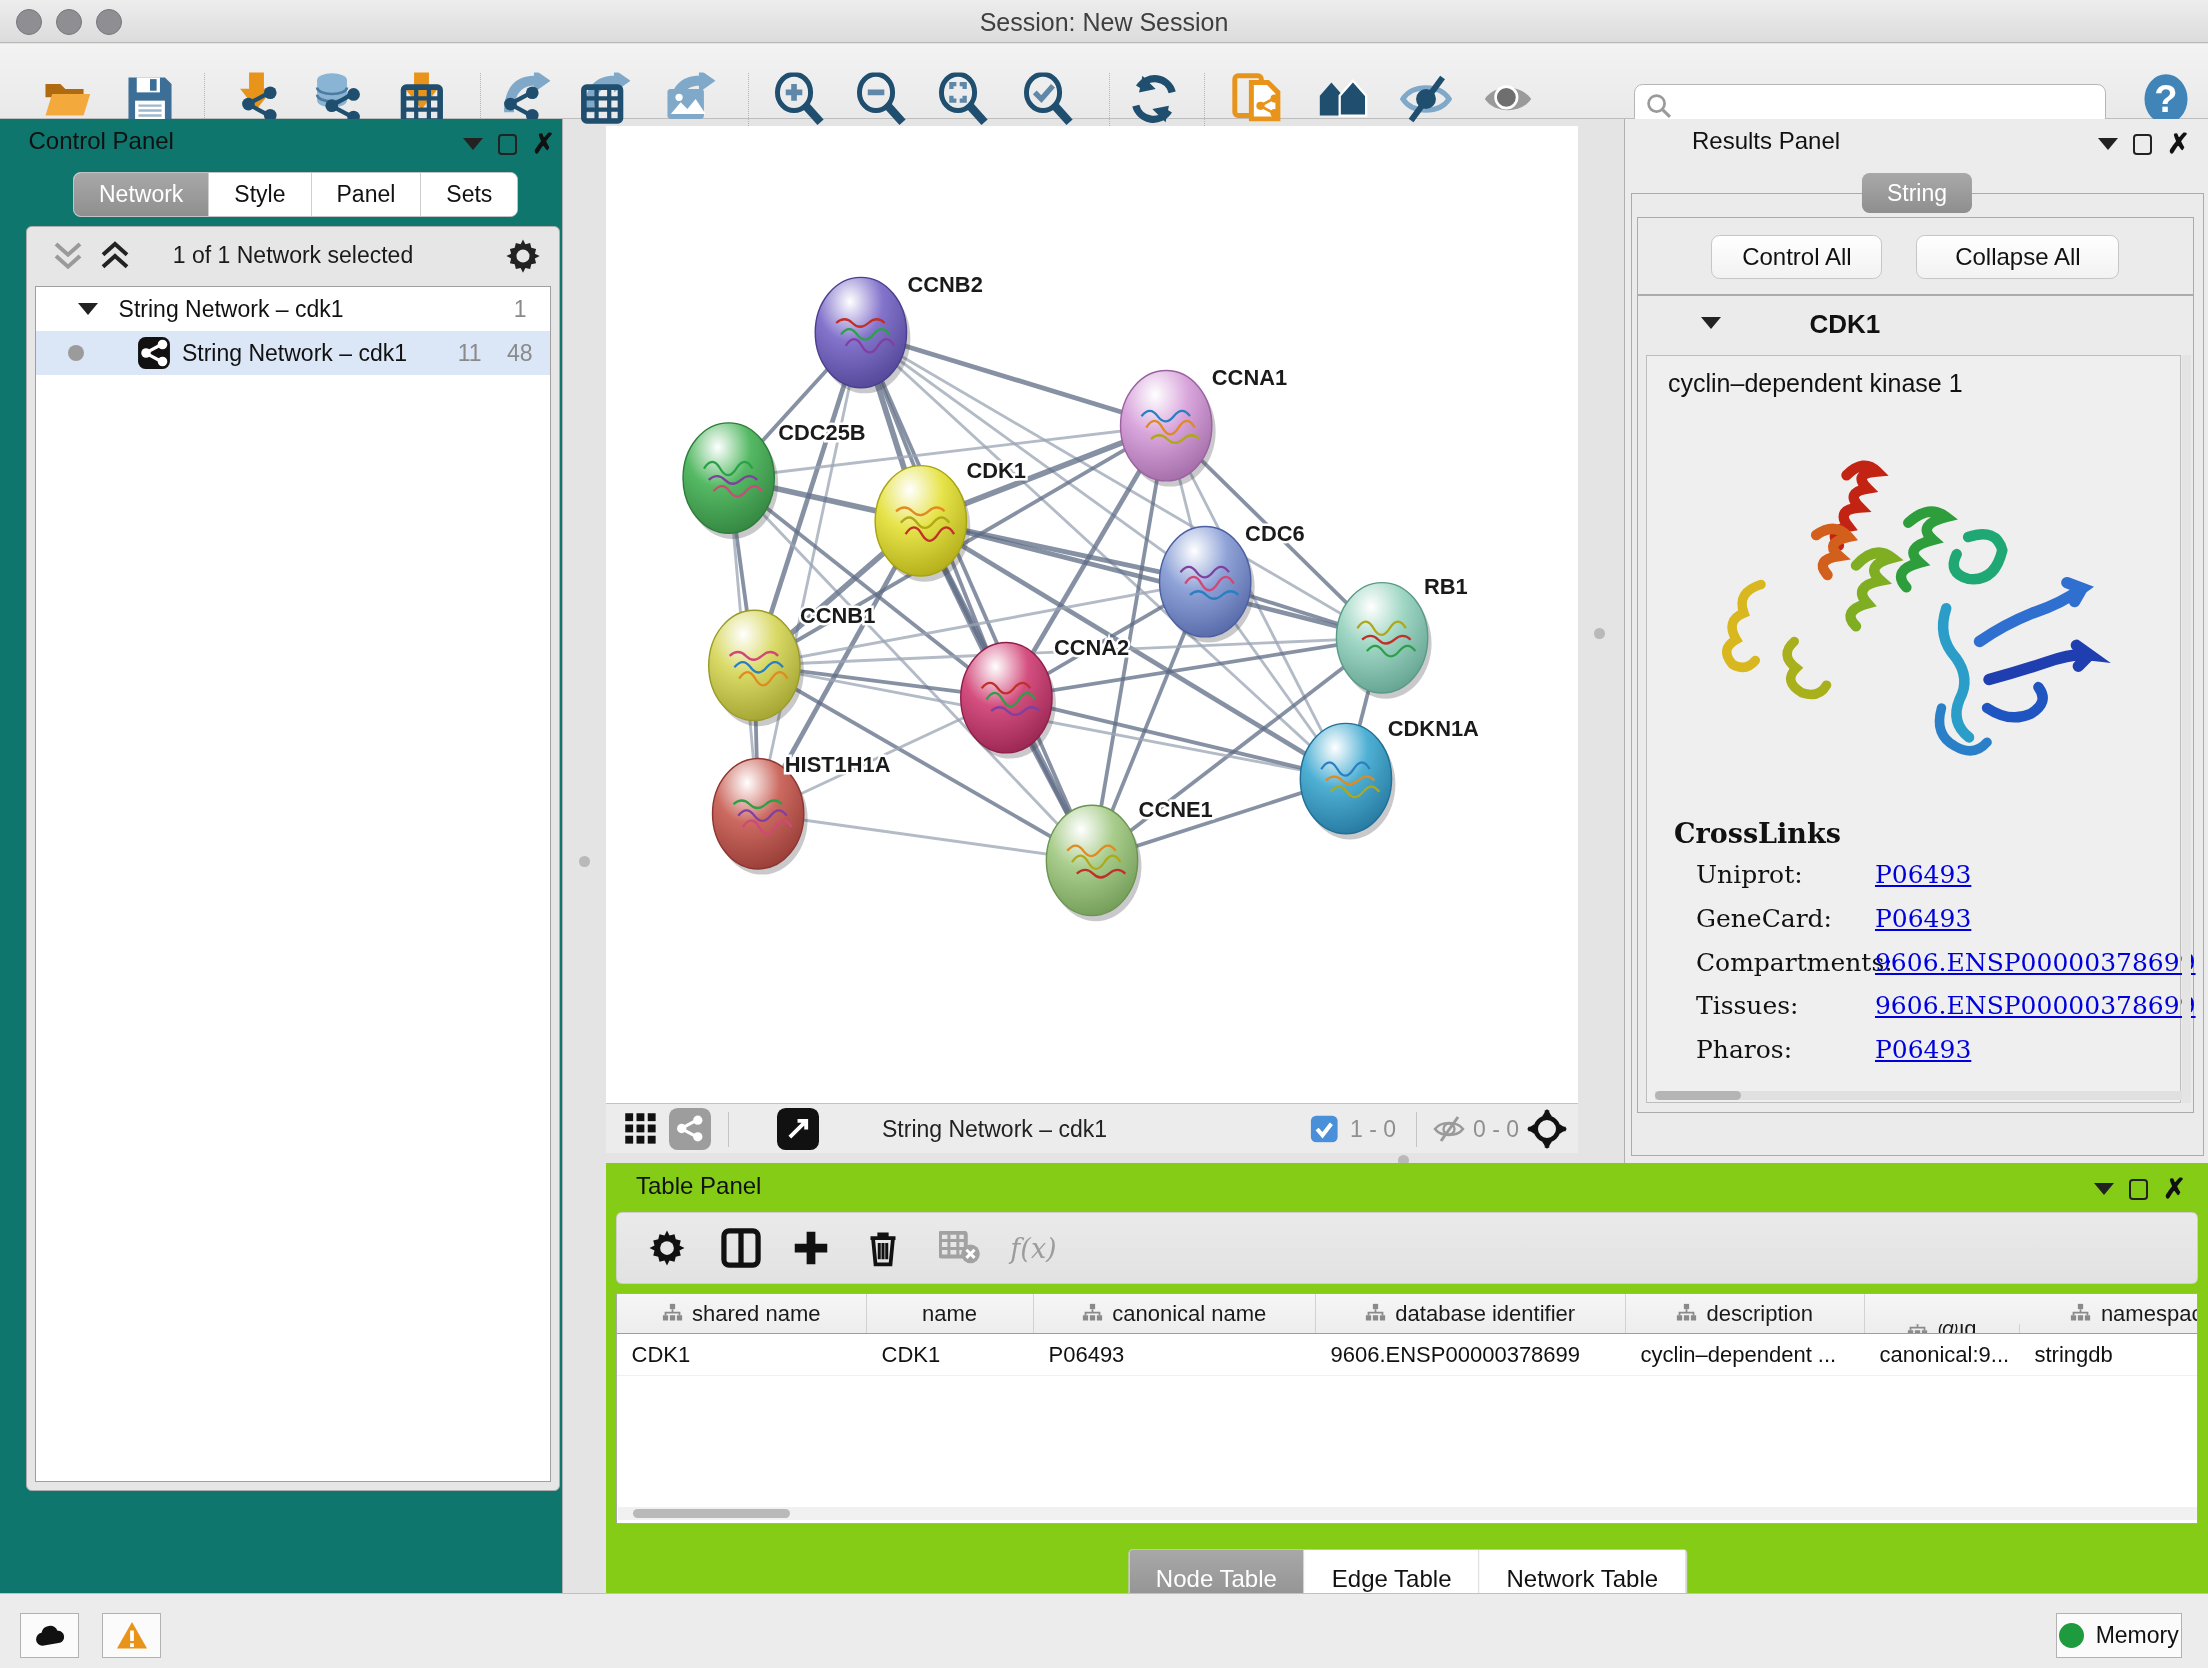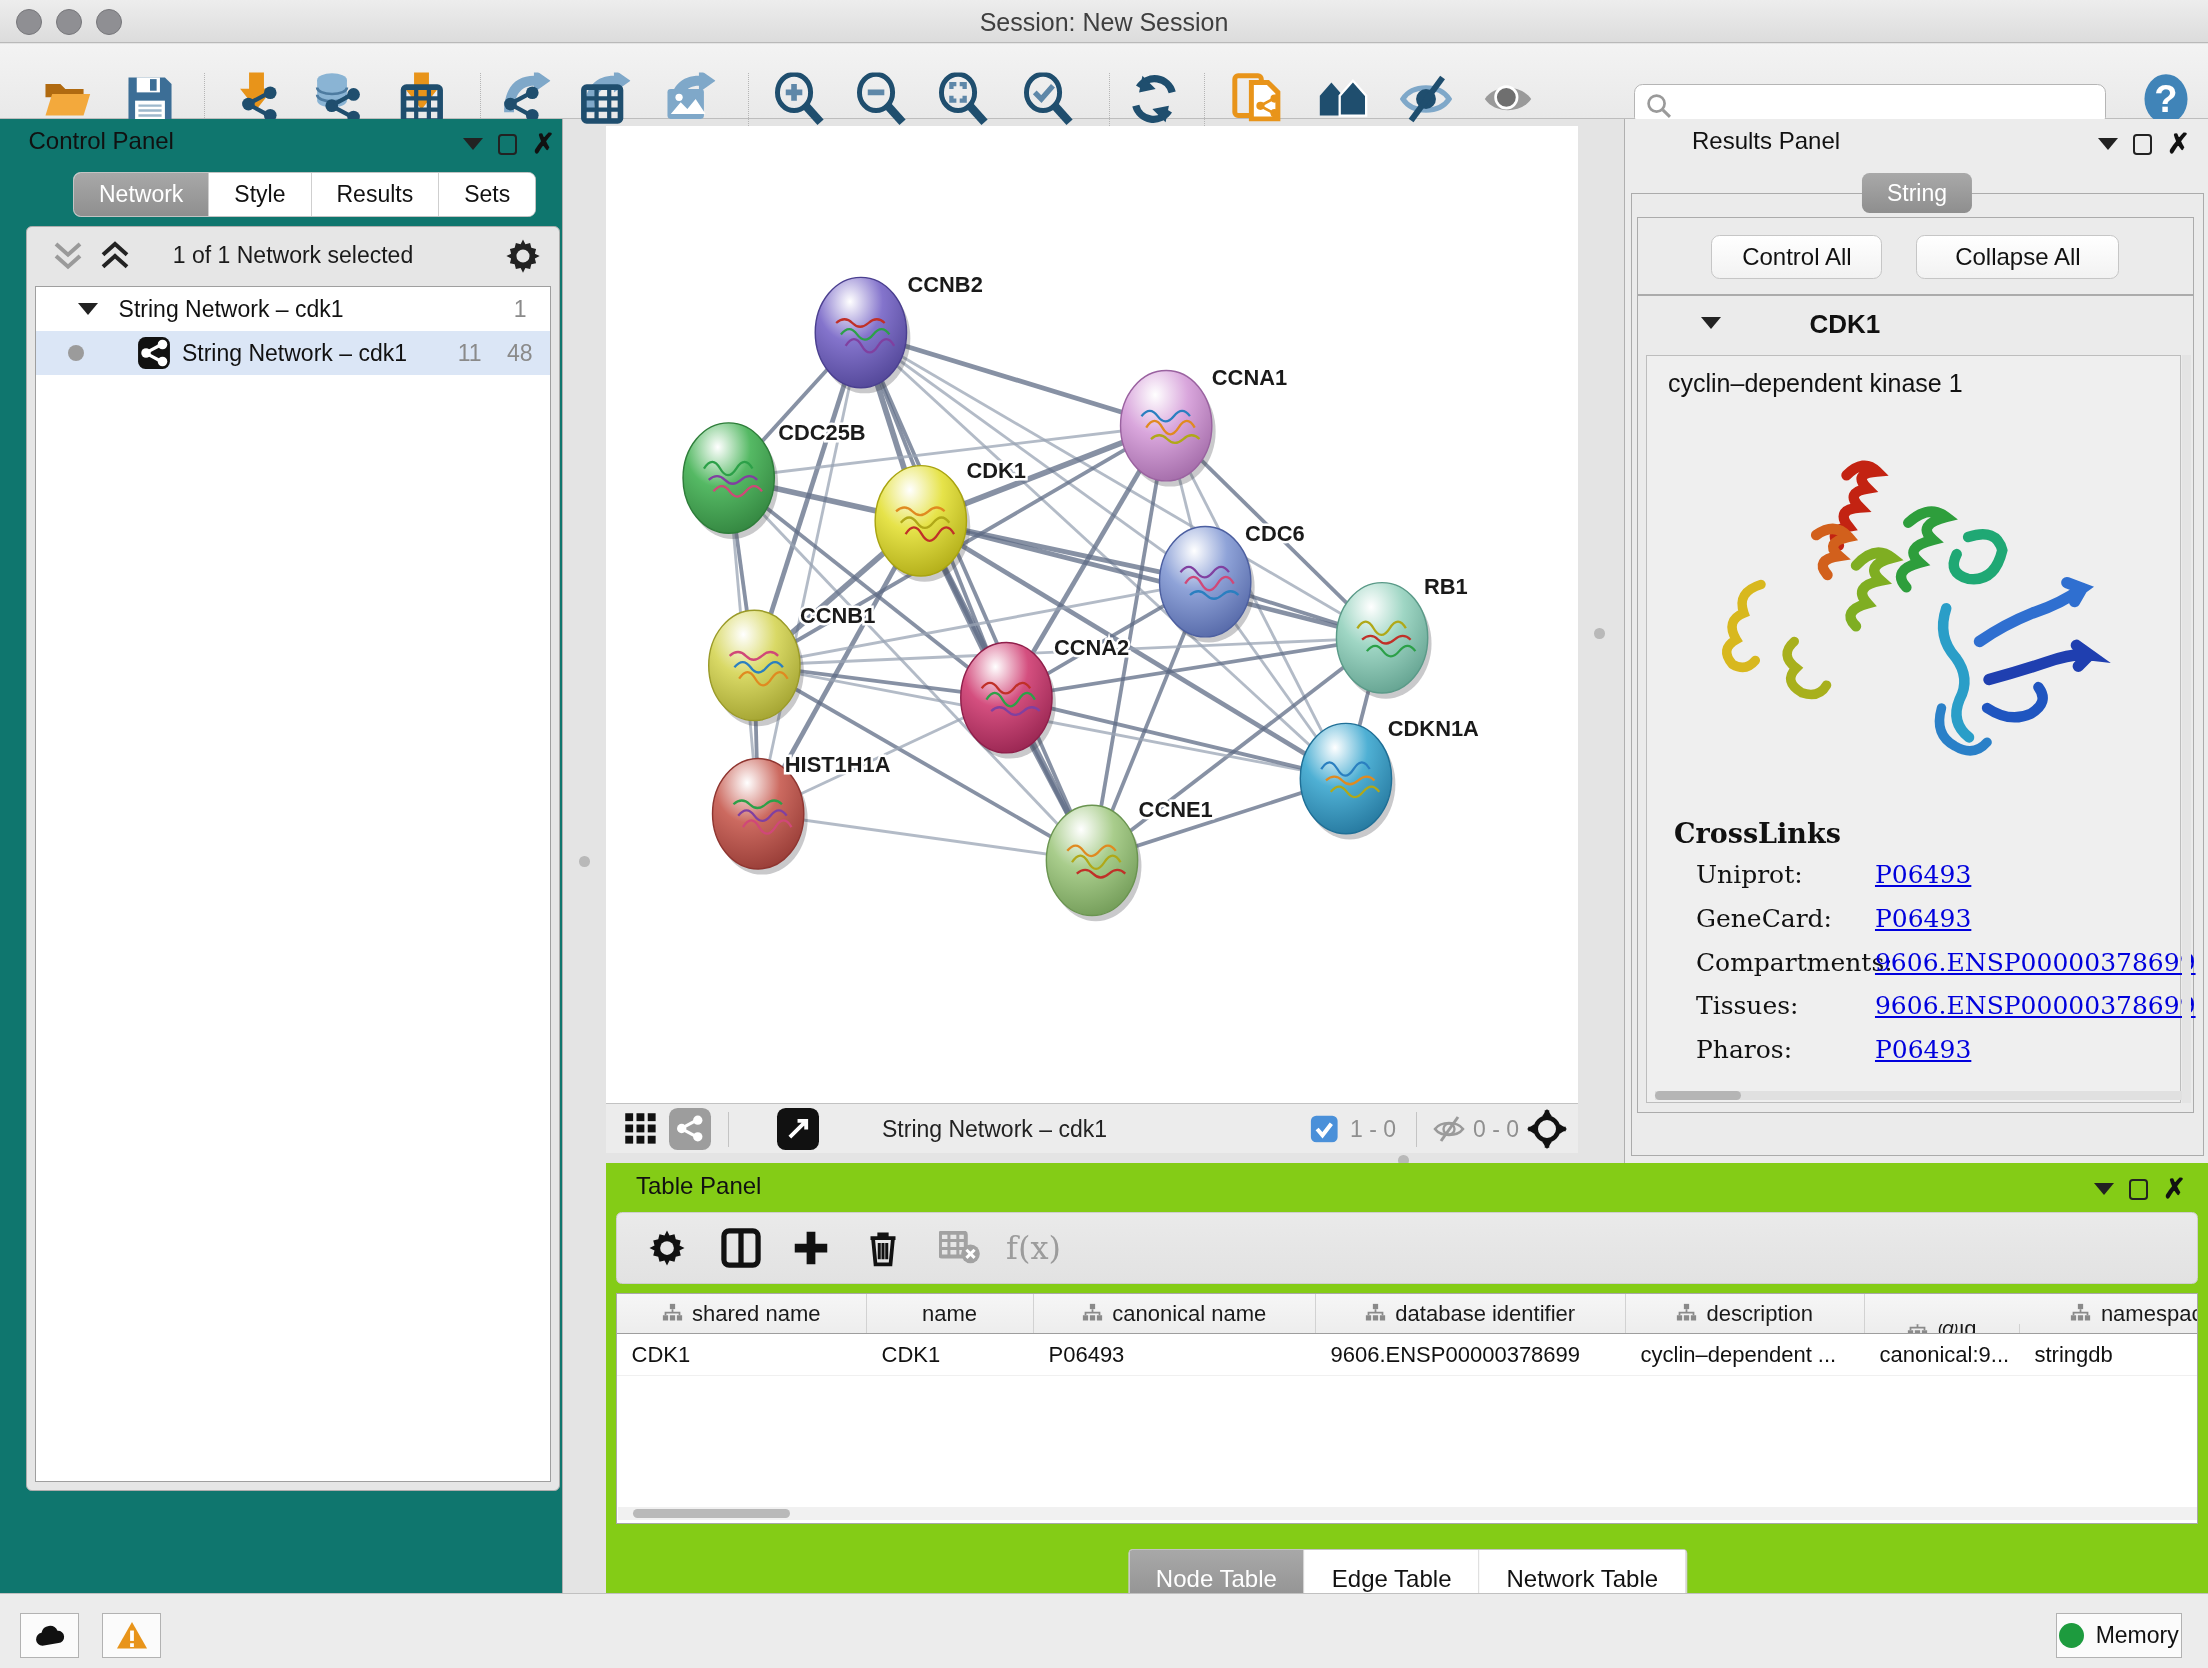--- a/index.html
+++ b/index.html
@@ -87,21 +87,21 @@
   #rp-scroll { position:absolute; left:7.6px; bottom:1.9px; width:535px; height:9.5px; background:#e0e0e0; }
   #rp-scroll-thumb { width:86px; height:9.5px; background:#b5b5b5; border-radius:4.8px; }
   #rp-vscroll { position:absolute; right:1.9px; top:59px; width:9.5px; height:748px; background:#e4e4e4; }
 
   
   #table-panel { position:absolute; left:606px; top:1163px; width:1603px; height:430px; background:#84cc16; }
   #tp-title { position:absolute; left:30px; top:8.6px; }
   #tp-toolbar { position:absolute; left:9.5px; top:49px; width:1582px; height:72px;
     background:linear-gradient(#eaeaea,#e2e2e2); border:1px solid #cecece; border-radius:5.7px; }
   .tp-icon { position:absolute; top:50%; transform:translate(-50%,-50%); cursor:pointer; }
-  #fx-label { font-family:"DejaVu Serif", serif; font-size:32px; color:#9c9c9c; }
+  #fx-label { font-family:"DejaVu Serif", serif; font-style:italic; font-size:27px; color:#9c9c9c; }
   #tp-table { position:absolute; left:9.5px; top:130px; width:1582px; height:231px;
     background:#fff; border:1px solid #a8a8a8; overflow:hidden; }
   #tp-header { display:flex; height:40px; background:linear-gradient(#f6f6f6,#ededed); border-bottom:1.9px solid #9e9e9e; }
   .th-cell { flex:0 0 auto; display:flex; align-items:center; justify-content:center; gap:9.5px;
     font-size:22px; color:#1a1a1a; border-right:1px solid #d2d2d2; overflow:hidden; white-space:nowrap; }
   #tp-row { display:flex; height:42px; border-bottom:1px solid #f0f0f0; }
   .td-cell { flex:0 0 auto; font-size:22px; color:#111; padding:7.6px 3.8px 0 15px; overflow:hidden; white-space:nowrap; }
   #tp-hscroll { position:absolute; left:1px; bottom:2.9px; width:1580px; height:13.3px; background:#f1f1f1; }
   #tp-hthumb { position:absolute; left:15px; top:1.9px; width:157px; height:9.5px; background:#b9b9b9; border-radius:4.8px; }
   #tp-tabs { position:absolute; left:50%; transform:translateX(-50%); top:386px; height:60px; display:flex;
@@ -281,21 +281,21 @@
   <div id="control-panel">
     <div style="position:absolute; left:28.5px; top:7.6px" class="panel-title">Control Panel</div>
     <div class="win-ctl" style="left:463px; top:11.4px">
       <div class="tri-down"></div>
       <div class="float-box"></div>
       <div class="x-glyph">✗</div>
     </div>
     <div id="cp-tabs">
         <div class="tab-btn sel">Network</div>
         <div class="tab-btn">Style</div>
-        <div class="tab-btn">Results</div>
+        <div class="tab-btn">Panel</div>
         <div class="tab-btn">Sets</div>
       </div>
     <div id="cp-inner">
       <div id="cp-toolrow">
         <svg style="position:absolute;left:23px;top:13.3px" width="36" height="32" viewBox="0 0 26 24">
             <path d="M4 3 l9 8 9-8 M4 12 l9 8 9-8" fill="none" stroke="#9a9a9a" stroke-width="3"></path>
           </svg>
         <svg style="position:absolute;left:70px;top:13.3px" width="36" height="32" viewBox="0 0 26 24">
             <path d="M4 11 l9-8 9 8 M4 20 l9-8 9 8" fill="none" stroke="#222" stroke-width="3"></path>
           </svg>

